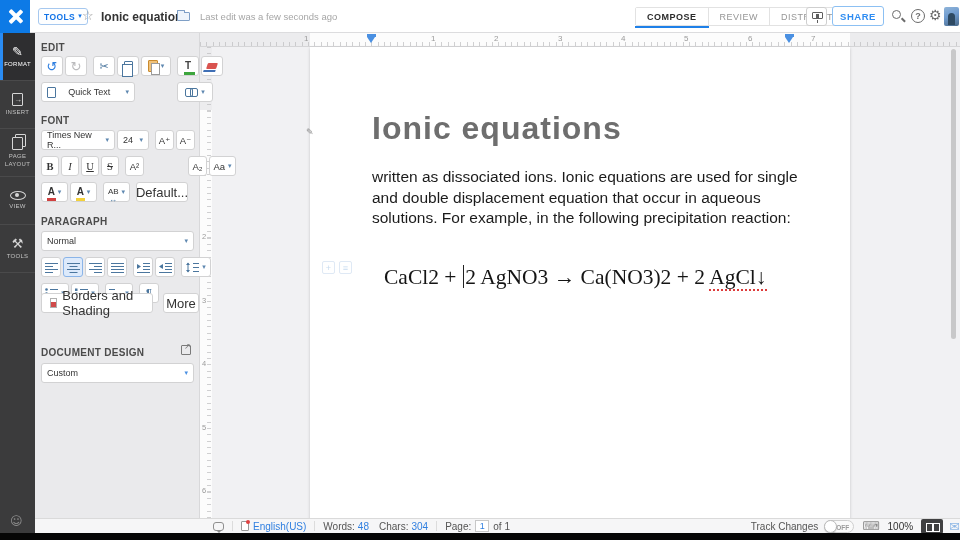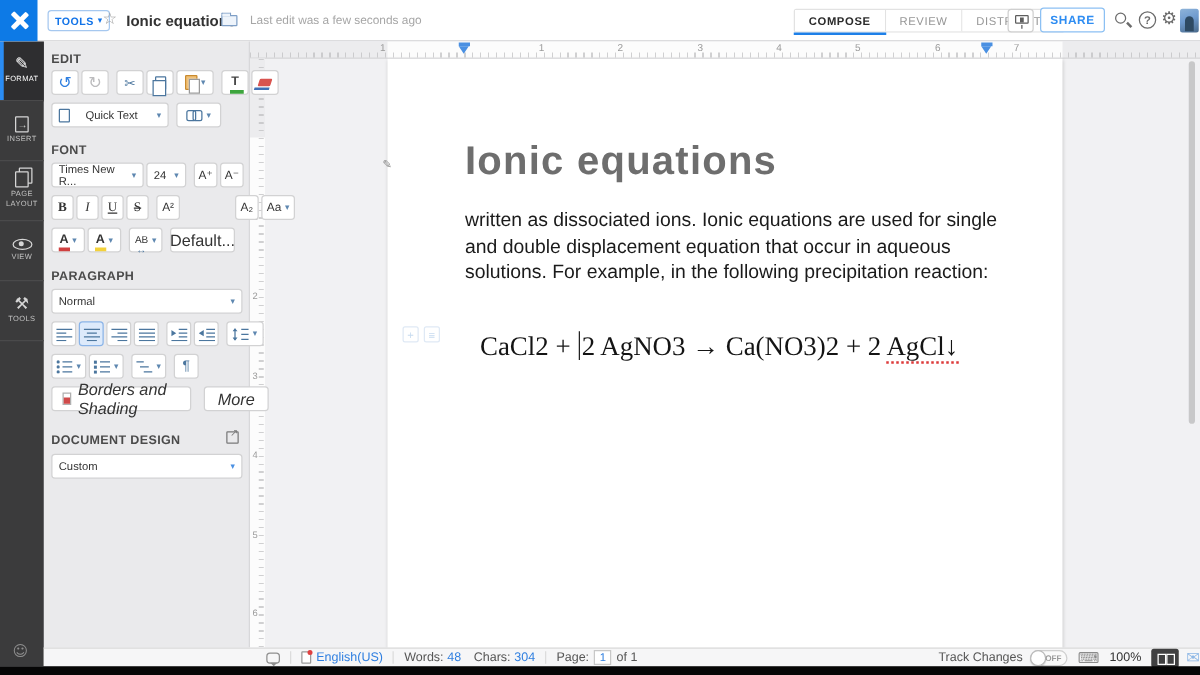--- a/index.html
+++ b/index.html
@@ -75,30 +75,30 @@
     border-right:1px solid #d8d8da; z-index:10; }
   .sec-h { font-size:10px; font-weight:bold; color:#4b4b4b; letter-spacing:.3px; }
   .btn { background:#fff; border:1px solid #d2d2d3; border-radius:3px; height:20px;
     display:inline-flex; align-items:center; justify-content:center; color:#47688c; cursor:pointer; }
   .row { position:absolute; left:6px; display:flex; align-items:center; }
   .g { margin-right:6px; display:flex; gap:2px; }
   .dd { justify-content:space-between; padding:0 5px; }
   .dd .lbl { font-size:9px; color:#333; }
   #p-edit-h { position:absolute; left:6px; top:9px; }
   #edit-r1 { top:23px; }
-  #edit-r2 { top:49px; }
+  #edit-r2 { top:49px;gap:36px; }
   #p-font-h { position:absolute; left:6px; top:82px; }
   #font-r1 { top:97px; }
   #font-r2 { top:123px; }
   #font-r3 { top:149px; }
   #p-par-h { position:absolute; left:6px; top:183px; }
   #par-dd { position:absolute; left:6px; top:198px; width:153px; }
   #par-r1 { top:224px; }
   #par-r2 { top:250px; }
-  #par-r3 { top:276px;font-style:italic; }
+  #par-r3 { top:260px; }
   #p-dd-h { position:absolute; left:6px; top:314px; }
   #design-dd { position:absolute; left:6px; top:330px; width:153px; }
   #extlink { position:absolute; right:8px; top:312px; width:10px; height:10px; border:1px solid #7a7a7a;
     border-radius:1px; cursor:pointer; }
   #extlink:after { content:"↗"; position:absolute; left:2px; top:-4px; font-size:8px; color:#7a7a7a; }
   .tbtn { width:22px; }
   .undo { color:#2f7fe0; font-size:13px; }
   .redo { color:#bcbcbe; font-size:13px; }
   .scis { color:#4b769e; font-size:11px; }
   .csheet { position:relative; width:9px; height:11px; border:1px solid #4b769e; border-radius:1px; background:#fff; }
@@ -464,21 +464,21 @@
       </span>
     </div>
     <div id="par-r3" class="row">
       <span class="g">
         <span class="btn txtbtn" style="width:112px;">
             <span class="bsIc"></span>
             <span>Borders and Shading</span>
           </span>
       </span>
       <span class="g" style="margin-left:4px;">
-        <span class="btn txtbtn" style="width:52px;">More</span>
+        <span class="btn txtbtn" style="width:36px;">More</span>
       </span>
     </div>
 
     <div id="p-dd-h" class="sec-h">DOCUMENT DESIGN</div>
     <span id="extlink"></span>
     <div id="design-dd" class="btn dd">
       <span class="lbl">Custom</span>
       <span class="chev" style="color:#4a90e2;">▾</span>
     </div>
   </div>

